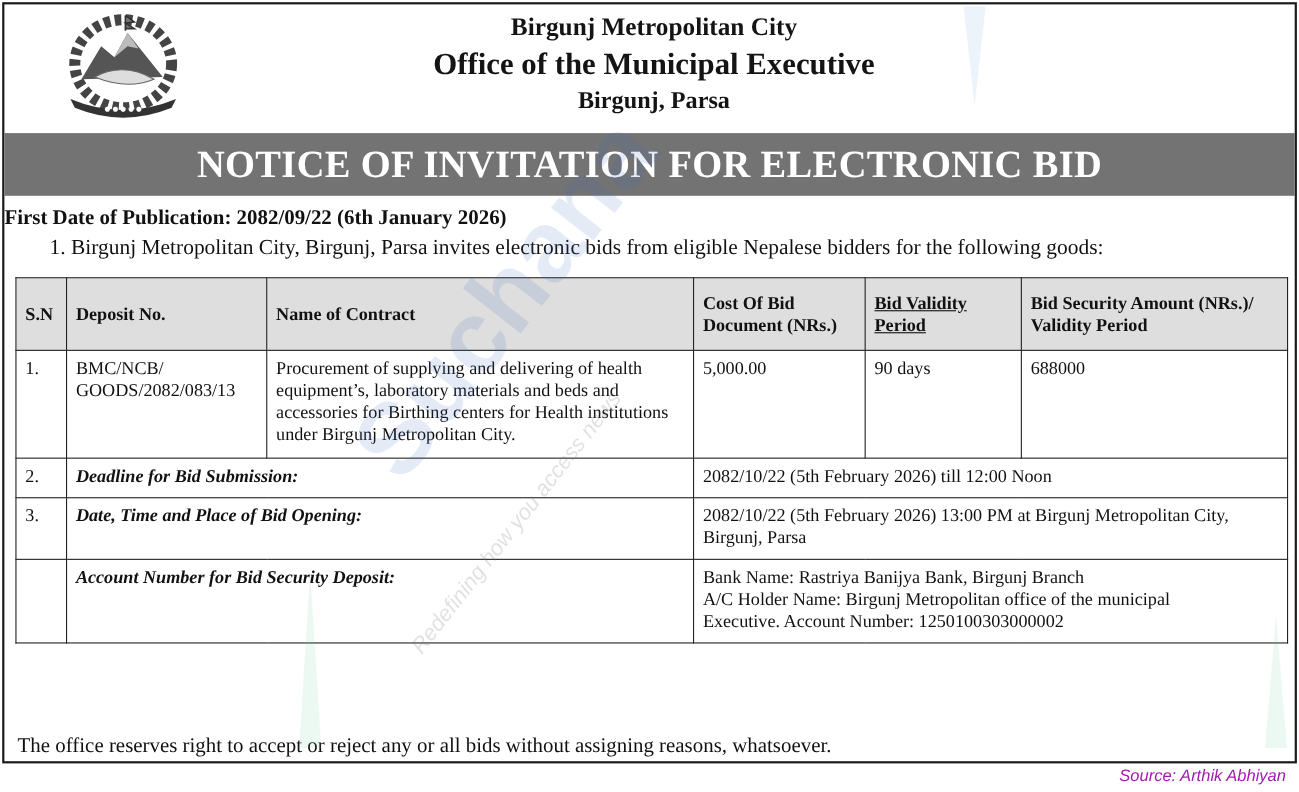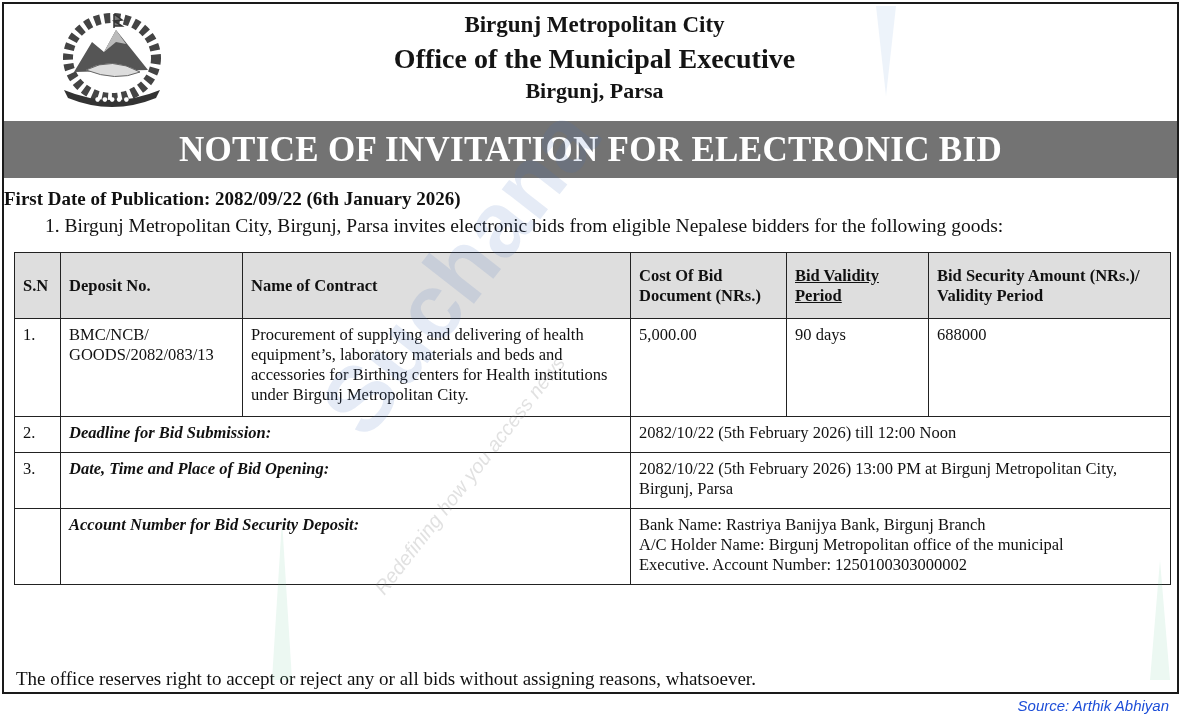--- a/index.html
+++ b/index.html
@@ -21,21 +21,21 @@
   .intro { position: absolute; left: 8px; top: 211px; font-size: 19.5px; white-space: nowrap; margin-left: 33px; }
 
   table.bids { position: absolute; left: 10px; top: 248px; border-collapse: collapse; font-size: 16.5px; padding-left: 48px; }
   table.bids td, table.bids th { border: 1.5px solid #222; vertical-align: top; text-align: left; padding: 6px 8px; line-height: 20px; }
   table.bids th { background: #dedede; font-weight: bold; vertical-align: middle; padding: 8px 8px; }
   .c1 { width: 46px; } .c2 { width: 182px; } .c3 { width: 388px; } .c4 { width: 156px; } .c5 { width: 142px; text-decoration: underline; } .c6 { width: 242px; }
   .b { font-weight: bold; font-style: italic; }
   .r-head { height: 66px; } .r1 { height: 98px; } .r2 { height: 36px; } .r3 { height: 56px; } .r4 { height: 73px; } .r5 { height: 76px; }
 
   .footer-note { position: absolute; left: 12px; top: 664px; font-size: 19px; }
-  .source { position: absolute; right: 12px; top: 697px; font-family: "Liberation Sans", "DejaVu Sans", sans-serif; font-style: italic; font-size: 15px; color: #1d4ed8; }
+  .source { position: absolute; right: 12px; top: 697px; font-family: "Liberation Sans", "DejaVu Sans", sans-serif; font-style: italic; font-size: 15px; color: #a21caf; }
 
   .wm { position: absolute; pointer-events: none; }
   .wm-text { left: 300px; top: 390px; transform: rotate(-52deg); transform-origin: left top; font-family: "Liberation Sans", sans-serif; font-weight: bold; font-size: 92px; color: rgba(70,110,190,0.14); white-space: nowrap; }
   .wm-sub { left: 370px; top: 585px; transform: rotate(-52deg); transform-origin: left top; font-family: "Liberation Sans", sans-serif; font-style: italic; font-size: 20px; color: rgba(120,120,120,0.22); white-space: nowrap; }
   .wm-shard { width: 0; height: 0; border-left: 10px solid transparent; border-right: 10px solid transparent; }
 </style>
 </head>
 <body>
 
 <div class="frame">

